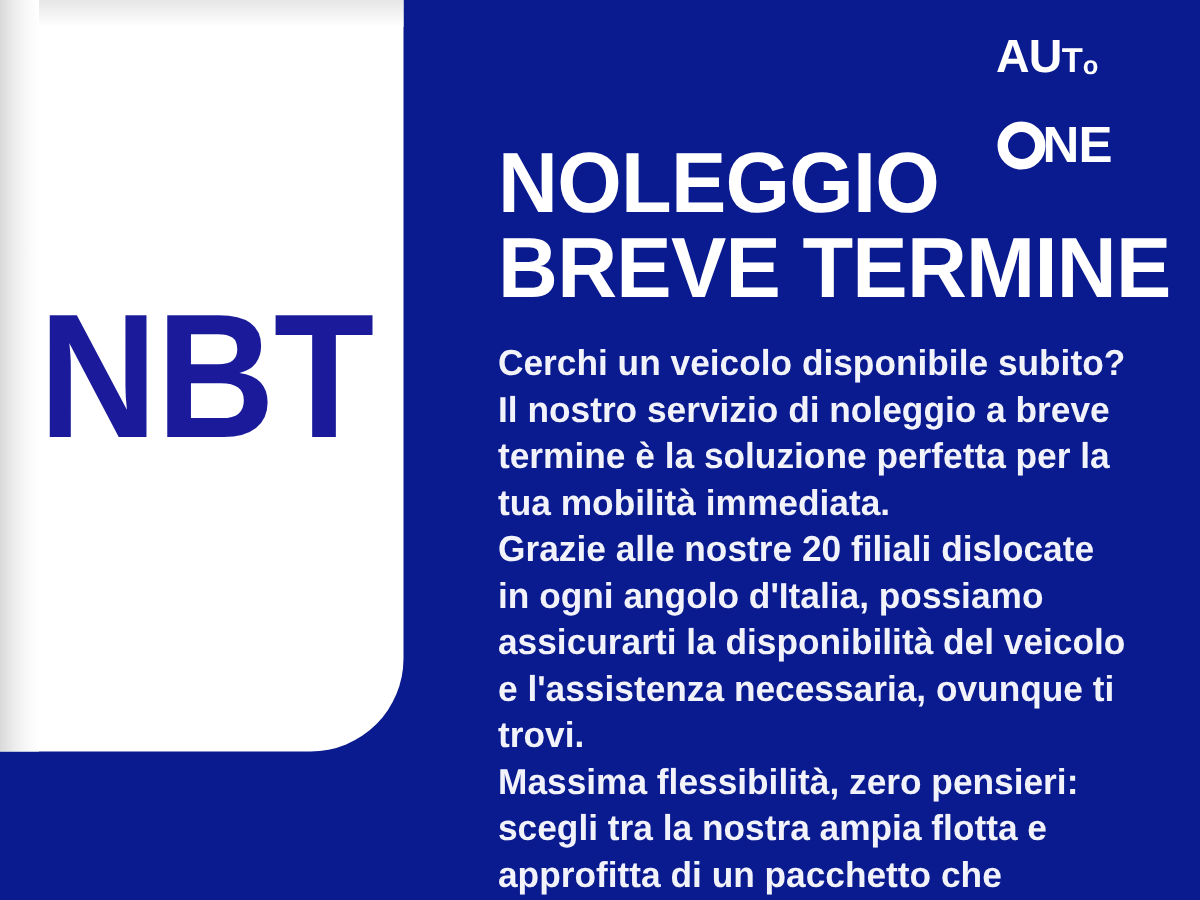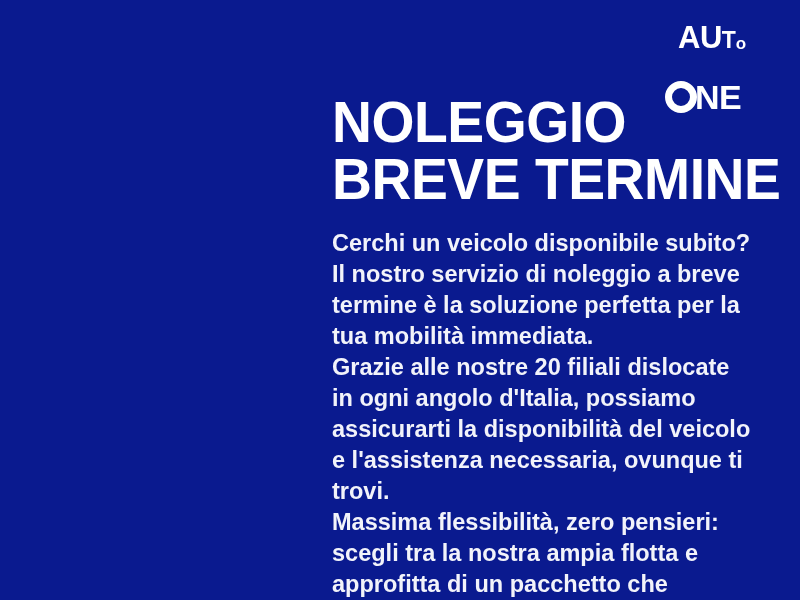--- a/index.html
+++ b/index.html
@@ -84,21 +84,20 @@
     height: 62px;
     color: #ffffff;
   }
   #logo-line-1 {
     position: absolute;
     left: 0;
     top: 0;
     display: flex;
     align-items: flex-end;
     line-height: 1;
-    margin-left: 14px;
   }
   #logo-au {
     font-family: "Liberation Sans Narrow", "Liberation Sans", sans-serif;
     font-weight: bold;
     font-size: 31px;
     letter-spacing: -0.5px;
     line-height: 1;
   }
   #logo-t {
     font-family: "Liberation Sans Narrow", "Liberation Sans", sans-serif;
@@ -175,20 +174,25 @@
     transform: scaleX(0.98);
     transform-origin: left top;
   }
   #body-copy p { margin: 0; }
 </style>
 </head>
 <body>
 
 <div id="poster">
 
+  <div id="white-panel">
+    <div id="panel-top-shade"></div>
+    <div id="panel-left-shade"></div>
+    <div id="nbt-text">NBT</div>
+  </div>
 
   <div id="logo">
     <div id="logo-line-1">
       <span id="logo-au">AU</span>
       <span id="logo-t">T</span>
       <span id="logo-o-small">o</span>
     </div>
     <div id="logo-line-2">
       <span id="logo-ring"></span>
       <span id="logo-ne">NE</span>

